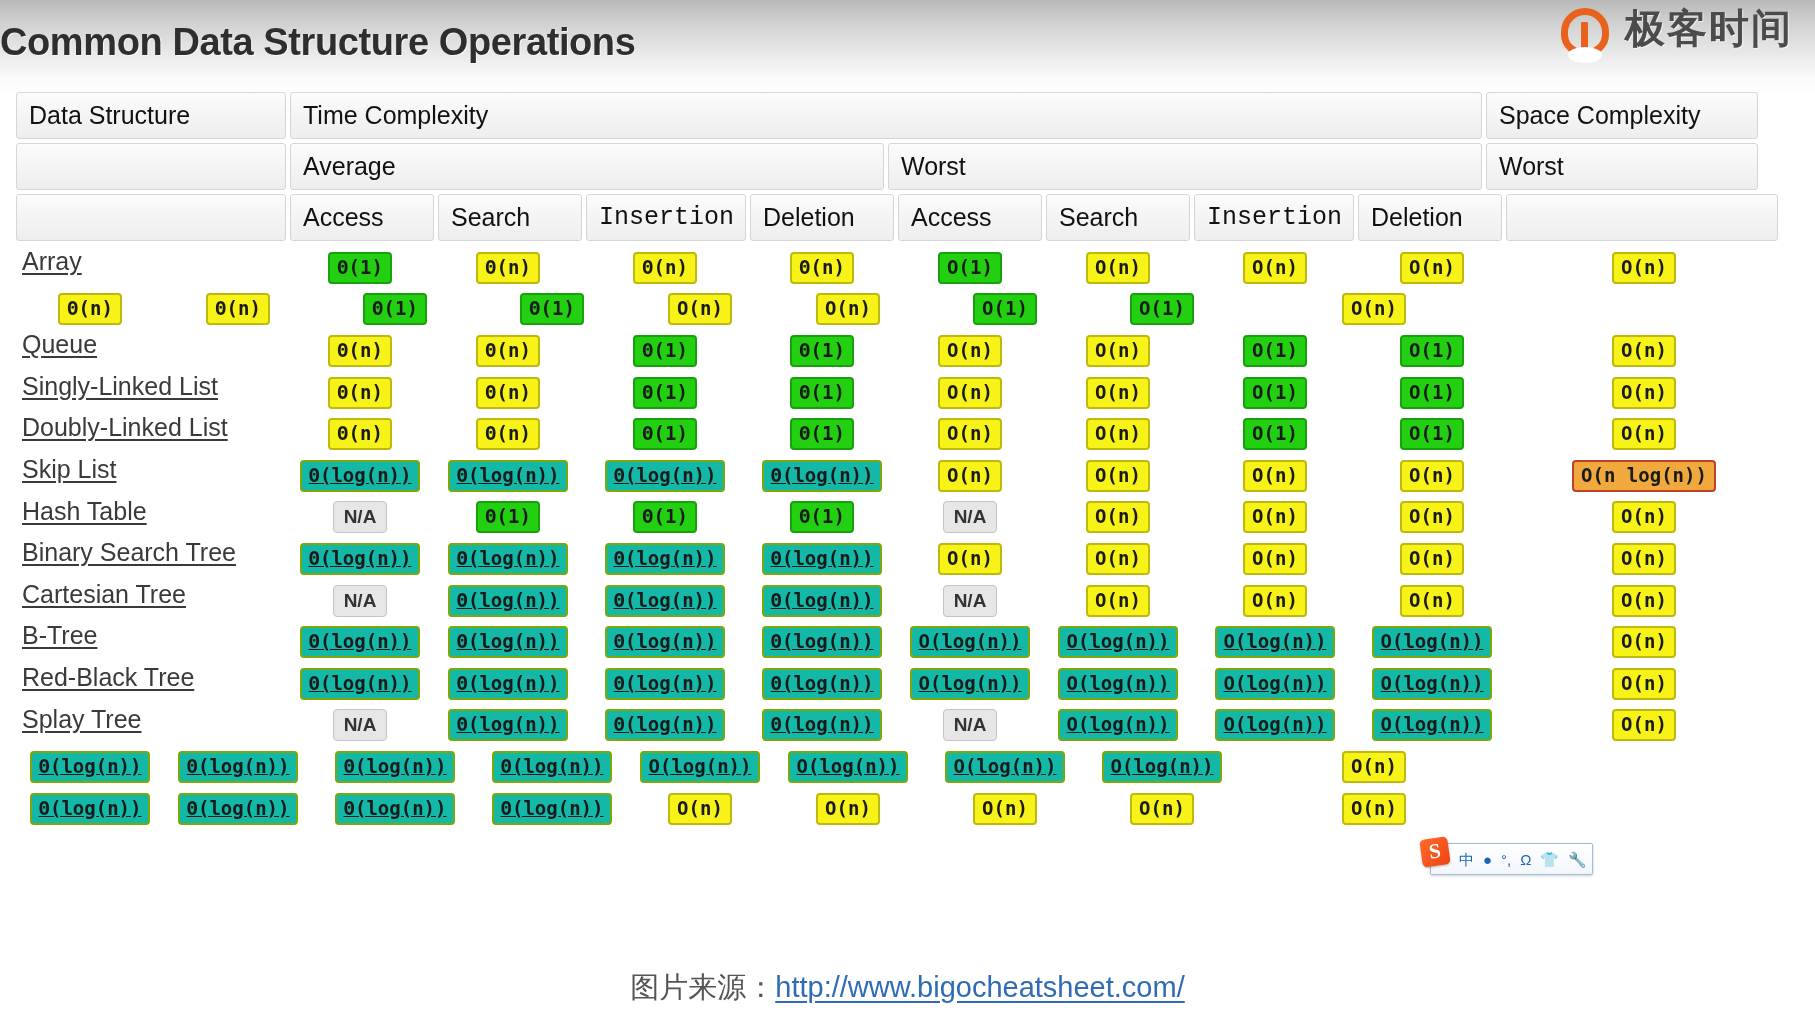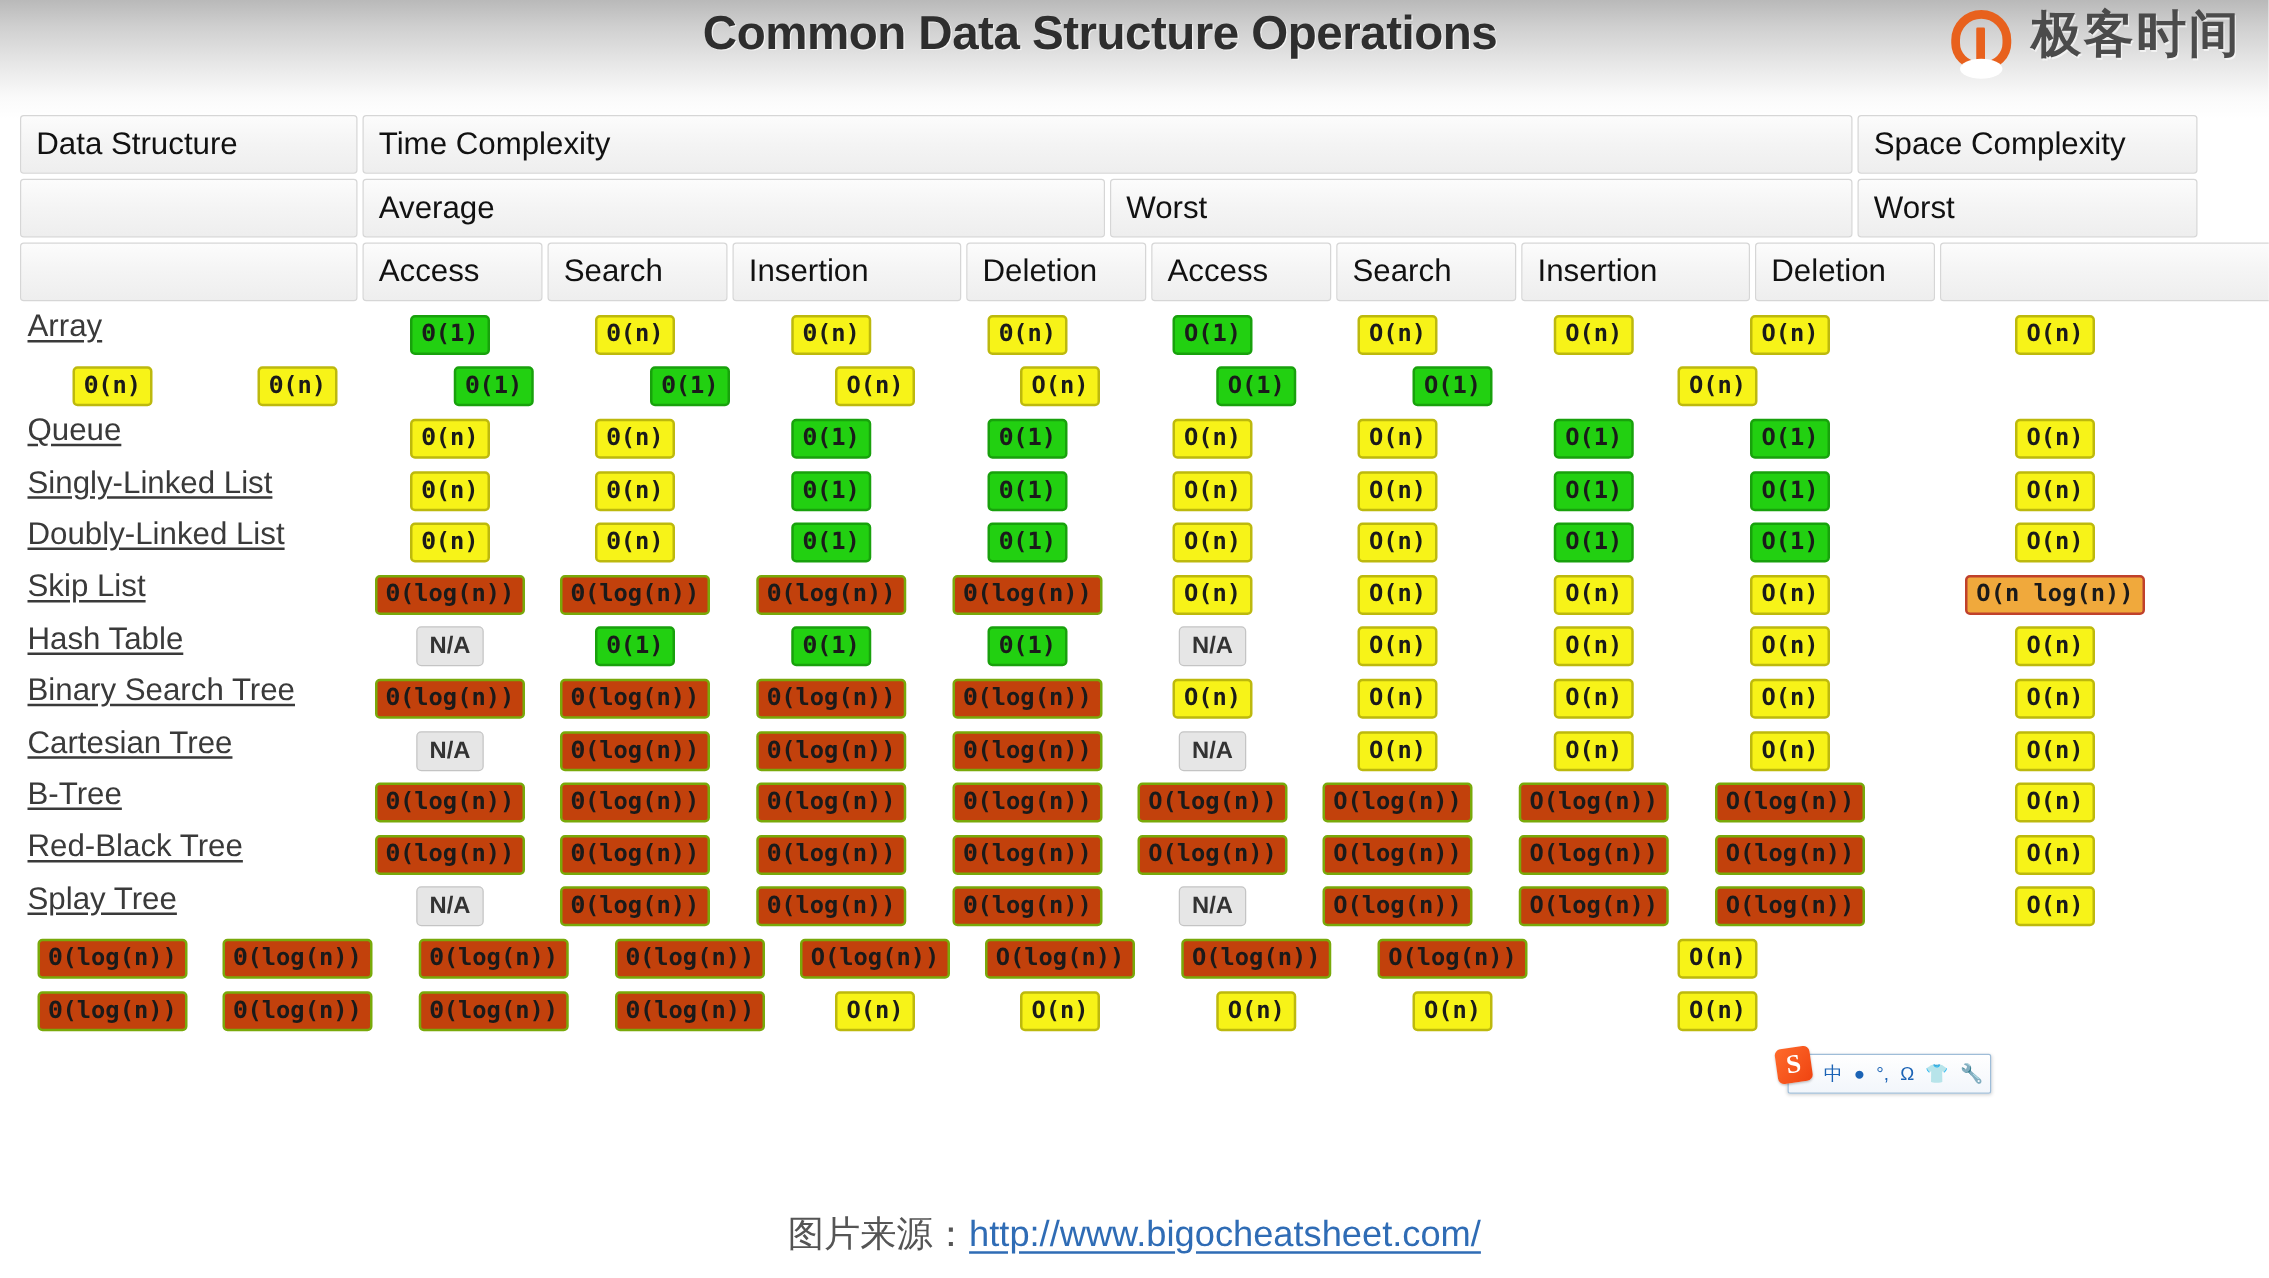--- a/index.html
+++ b/index.html
@@ -24,23 +24,23 @@
   }
   #page {
     position: relative;
     z-index: 2;
     width: 1815px;
     height: 1022px;
   }
   
   #title {
     position: absolute;
-    left: 0; top: 6px;
+    left: 0; top: 21px;
     width: 1760px;
-    text-align: center;
+    text-align: left;
     font-size: 38px;
     font-weight: bold;
     color: #2e2e2e;
     letter-spacing: -0.4px;
     text-shadow: 1px 1px 0 rgba(255,255,255,0.65);
   }
   
   #brand {
     position: absolute;
     right: 22px;
@@ -110,21 +110,21 @@
     white-space: nowrap;
     overflow: hidden;
   }
   .hcell.blank { color: transparent; }
   .c-ds    { width: 270px; flex: none; }
   .c-time  { width: 1192px; flex: none; }
   .c-space { width: 272px; flex: none; }
   .c-avg   { width: 594px; flex: none; }
   .c-worst { width: 594px; flex: none; }
   .c-sub   { width: 144px; flex: none; }
-  .c-sub-wide { width: 183px; flex: none; }
+  .c-sub-wide { width: 160px; flex: none; font-family: Liberation Mono, monospace; }
 
   
   #tbody {
     margin-top: 6px;
   }
   .drow {
     display: flex;
     height: 41.6px;
   }
   .rowlabel {
@@ -155,21 +155,21 @@
     font-weight: bold;
     color: #1a1a1a;
     border-radius: 4px;
     padding: 4px 7px 5px 7px;
     line-height: 1;
     white-space: nowrap;
     box-sizing: border-box;
     text-align: center;
   }
   .chip.green  { background: #22d011; border: 2px solid #18a10c; }
-  .chip.lime   { background: #c2410c; border: 2px solid #79a90a; }
+  .chip.lime   { background: #14b8a6; border: 2px solid #79a90a; text-decoration: underline; }
   .chip.yellow { background: #f7f318; border: 2px solid #bdb90d; }
   .chip.orange { background: #f0a93c; border: 2px solid #c0412b; }
   .chip.na     { background: #e6e6e6; border: 1px solid #c4c4c4; color: #333; font-family:"Liberation Sans", sans-serif; font-size:19px; padding: 5px 10px 6px 10px;}
 
   
   #footer {
     position: absolute;
     left: 0;
     top: 968px;
     width: 1815px;

